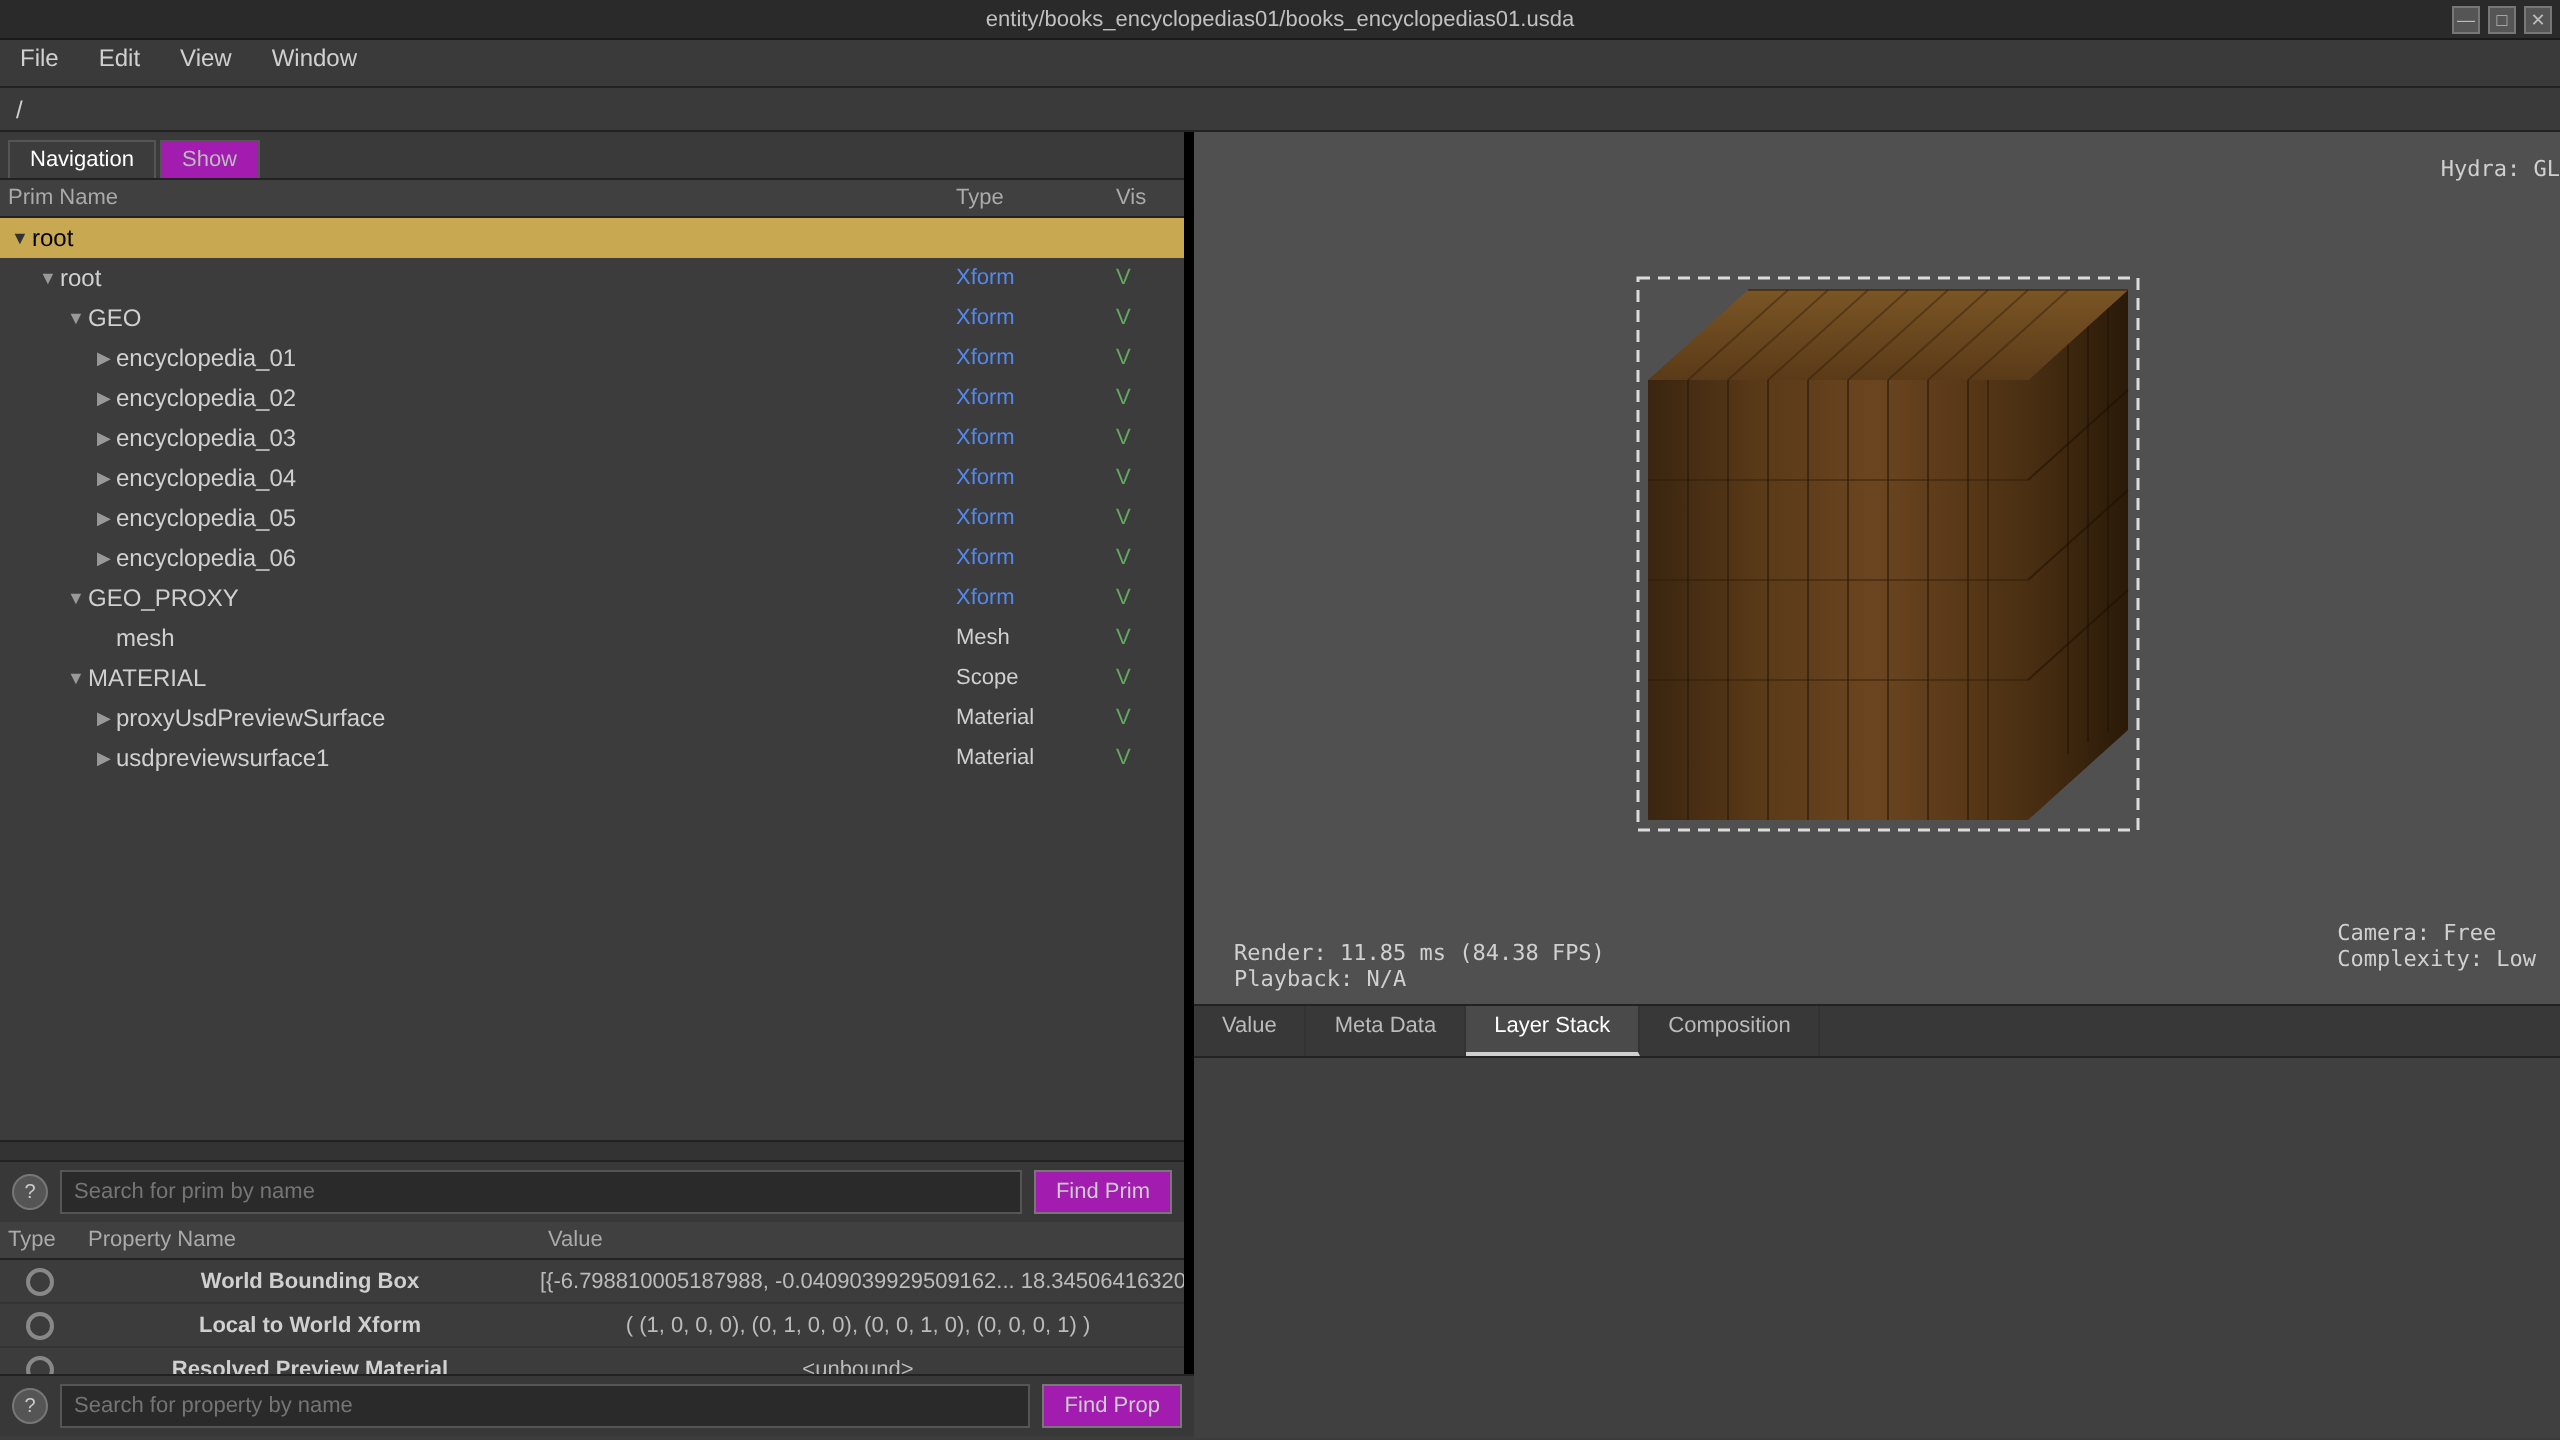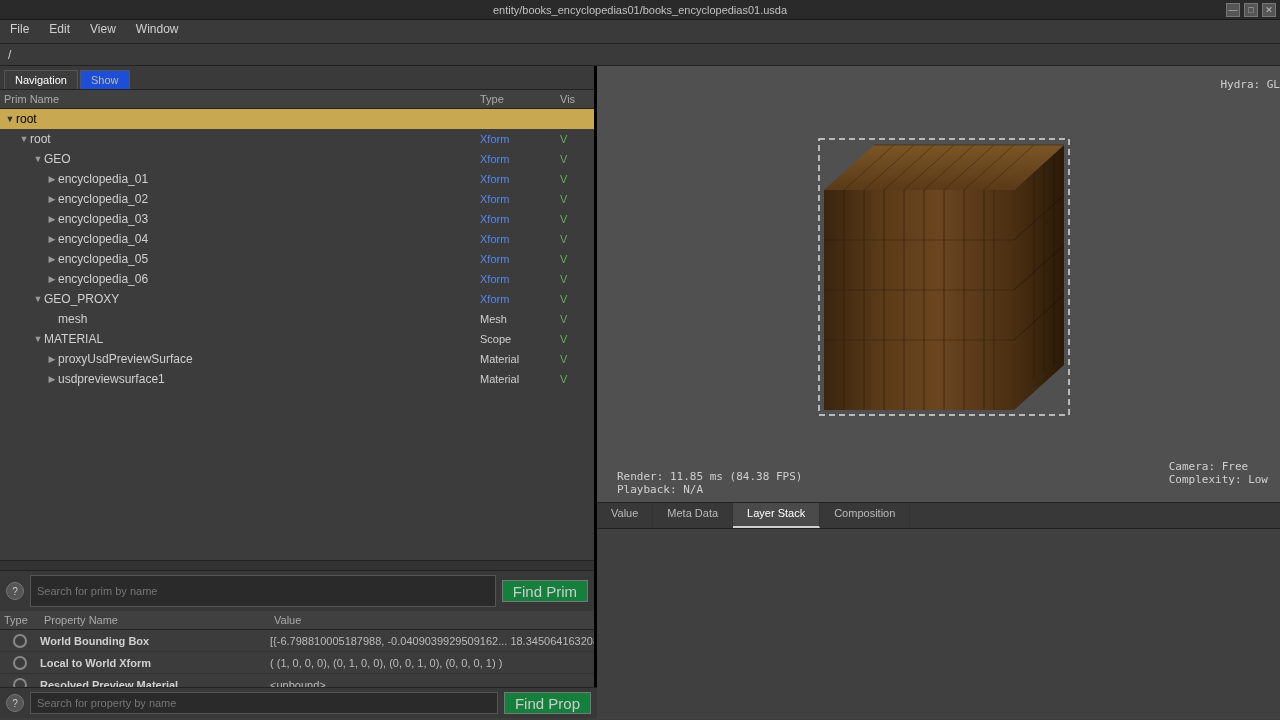--- a/index.html
+++ b/index.html
@@ -73,38 +73,38 @@
       display: flex;
       height: calc(720px - 22px - 24px - 22px);
     }
 
     
     #left-panel {
       width: 597px;
       display: flex;
       flex-direction: column;
       background: #3c3c3c;
-      border-right: 3px solid #000000;
+      border-right: 5px solid #000000;
     }
 
     
     #nav-tabs {
       display: flex;
       background: #3a3a3a;
       border-bottom: 1px solid #222;
       height: 24px;
       align-items: flex-end;
       padding: 0 4px;
     }
     .nav-tab {
       padding: 3px 10px;
       font-size: 11px;
       cursor: pointer;
       color: #bbb;
-      background: #1d4ed8;
+      background: #a21caf;
       border: 1px solid #555;
       border-bottom: none;
       margin-right: 2px;
     }
     .nav-tab.active {
       background: #3c3c3c;
       color: #fff;
     }
 
     
@@ -208,27 +208,27 @@
       display: flex; align-items: center; justify-content: center;
       font-size: 10px; color: #ccc; cursor: pointer;
     }
     #find-prim-input {
       flex: 1;
       background: #2a2a2a;
       border: 1px solid #555;
       color: #999;
       font-size: 11px;
       padding: 2px 6px;
-      height: 32px;
+      height: 22px;
     }
     .find-btn {
-      background: #15803d;
+      background: #a21caf;
       border: 1px solid #777;
       color: #ccc;
-      font-size: 15px;
+      font-size: 11px;
       padding: 2px 10px;
       height: 22px;
       cursor: pointer;
     }
 
     
     #prop-header {
       display: flex;
       background: #404040;
       border-bottom: 1px solid #222;
@@ -236,20 +236,21 @@
       font-size: 11px;
       color: #aaa;
     }
     #prop-header .ph-type { width: 40px; }
     #prop-header .ph-name { width: 230px; }
     #prop-header .ph-value { flex: 1; }
 
     
     #prop-table {
       background: #3c3c3c;
+      text-align: center;
     }
     .prop-row {
       display: flex;
       align-items: center;
       height: 22px;
       border-bottom: 1px solid #333;
       cursor: pointer;
     }
     .prop-row .pr-type {
       width: 40px;

